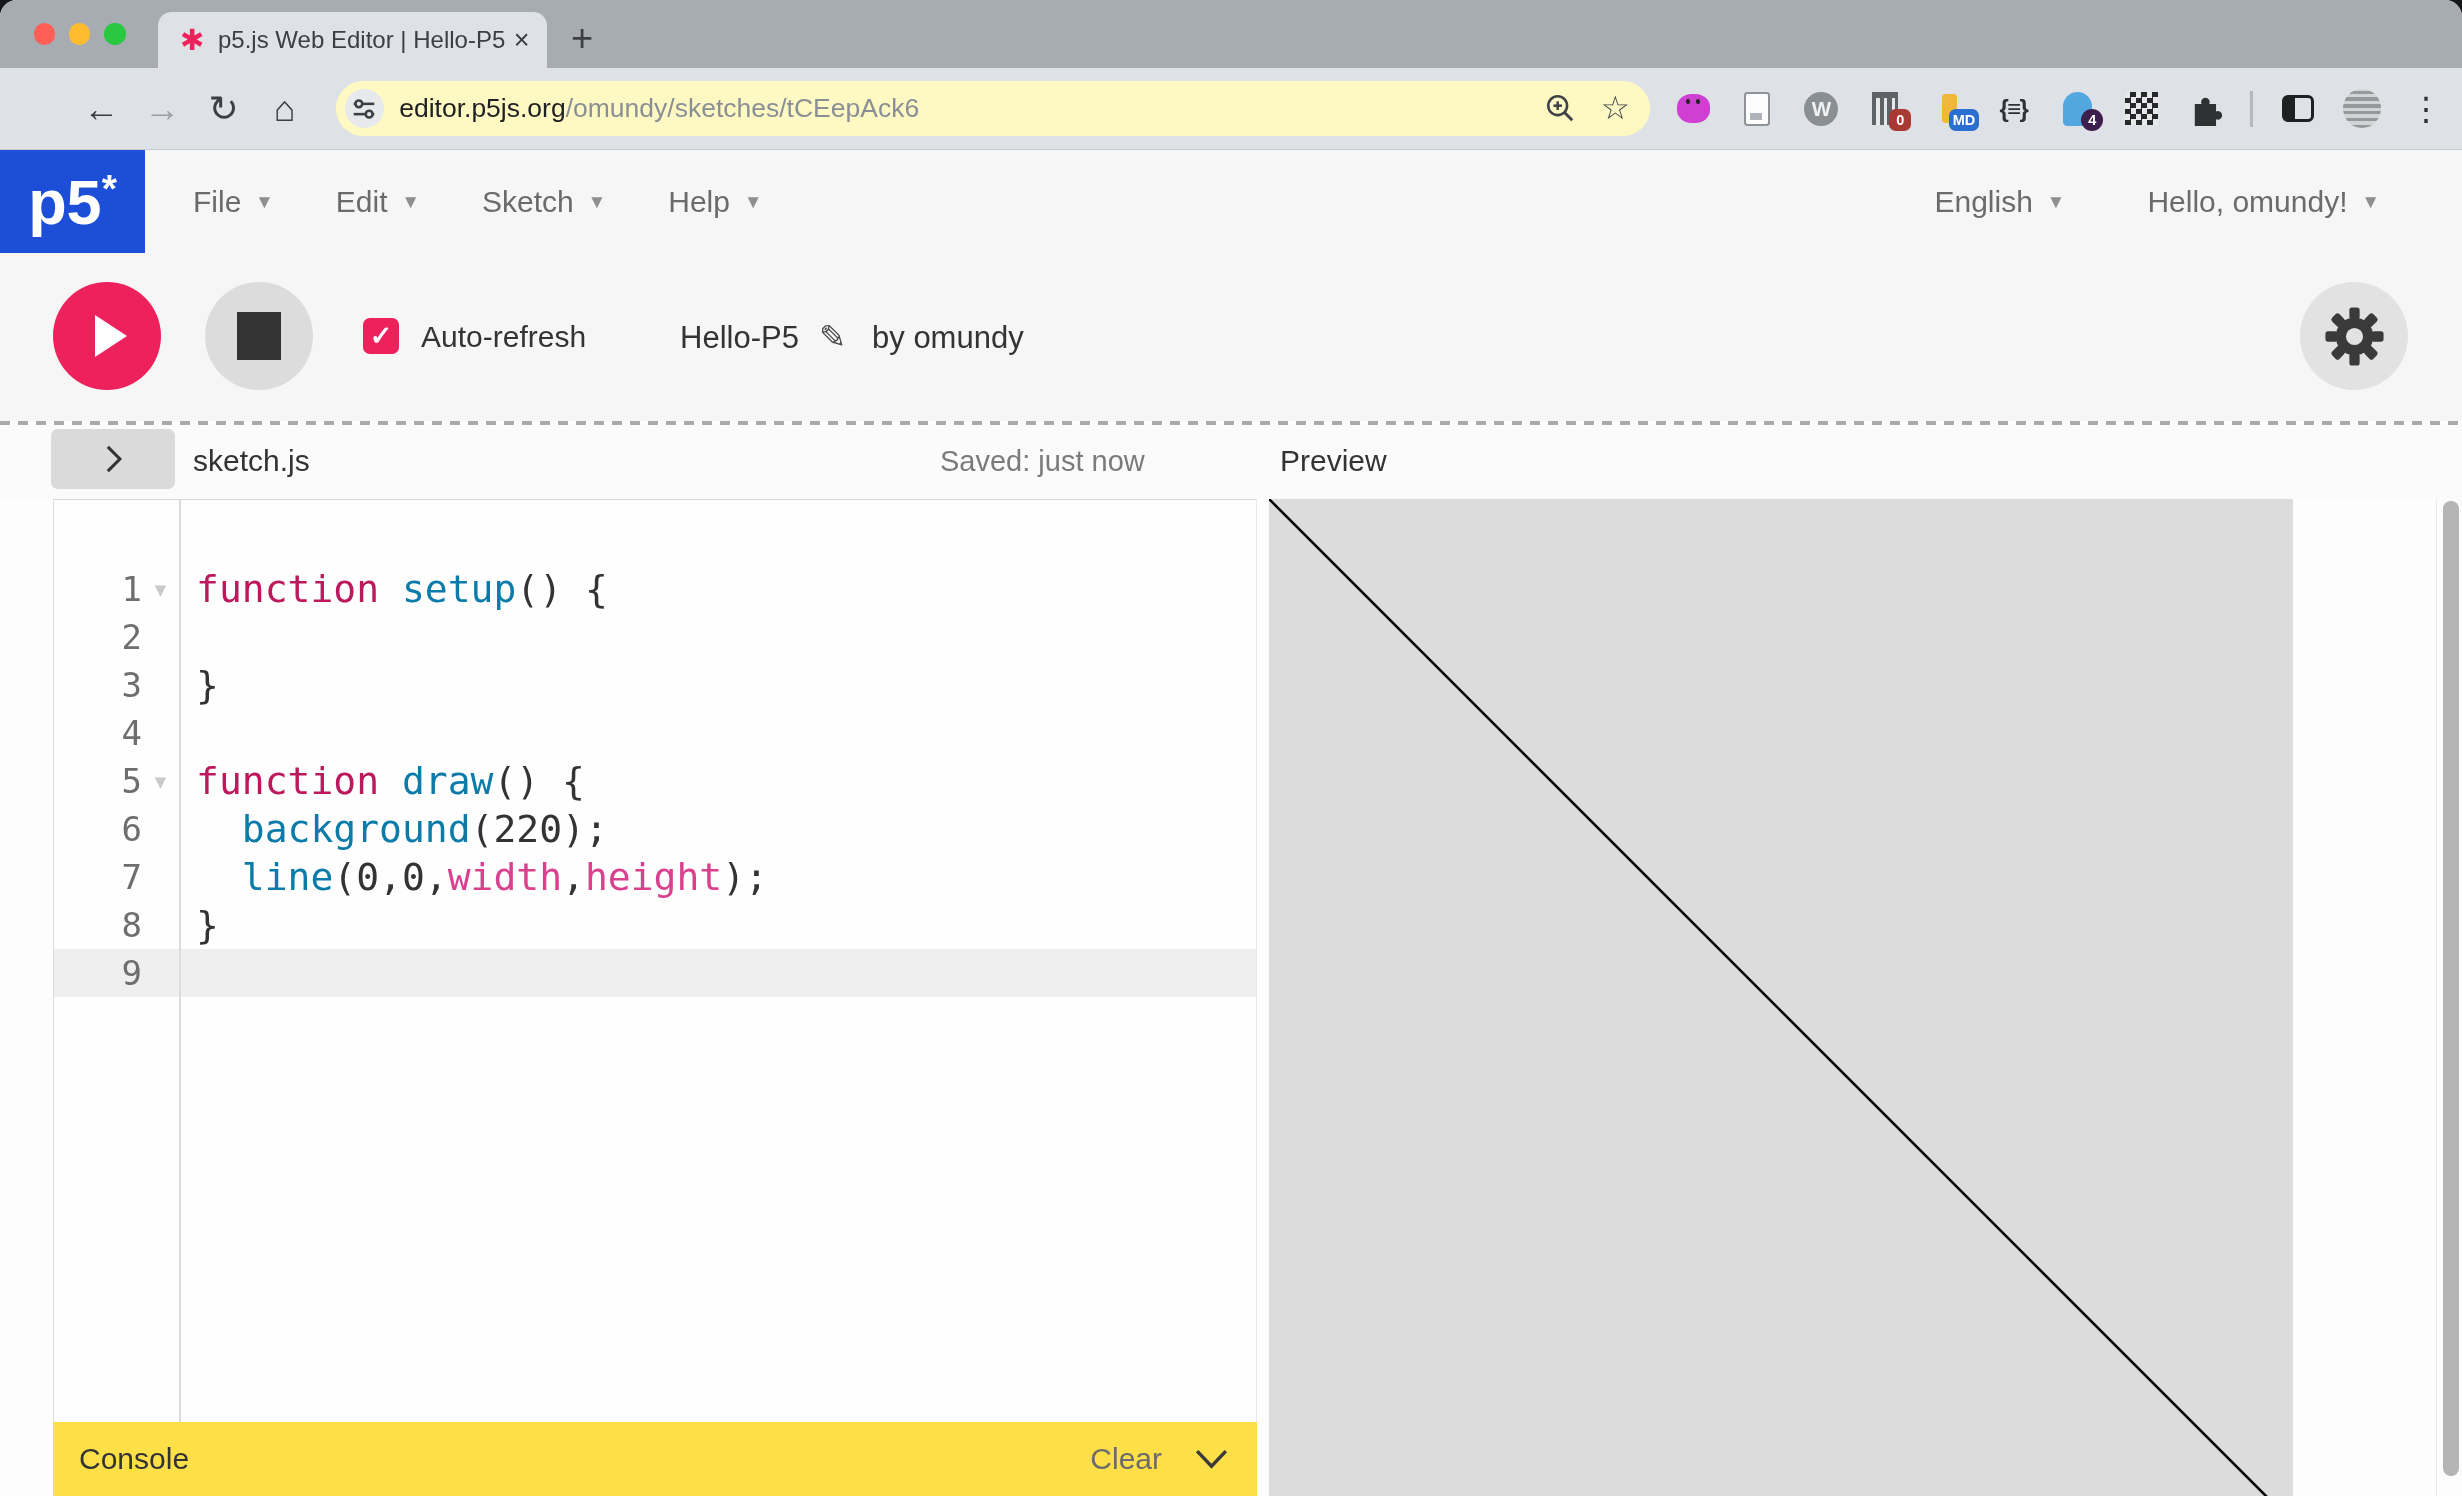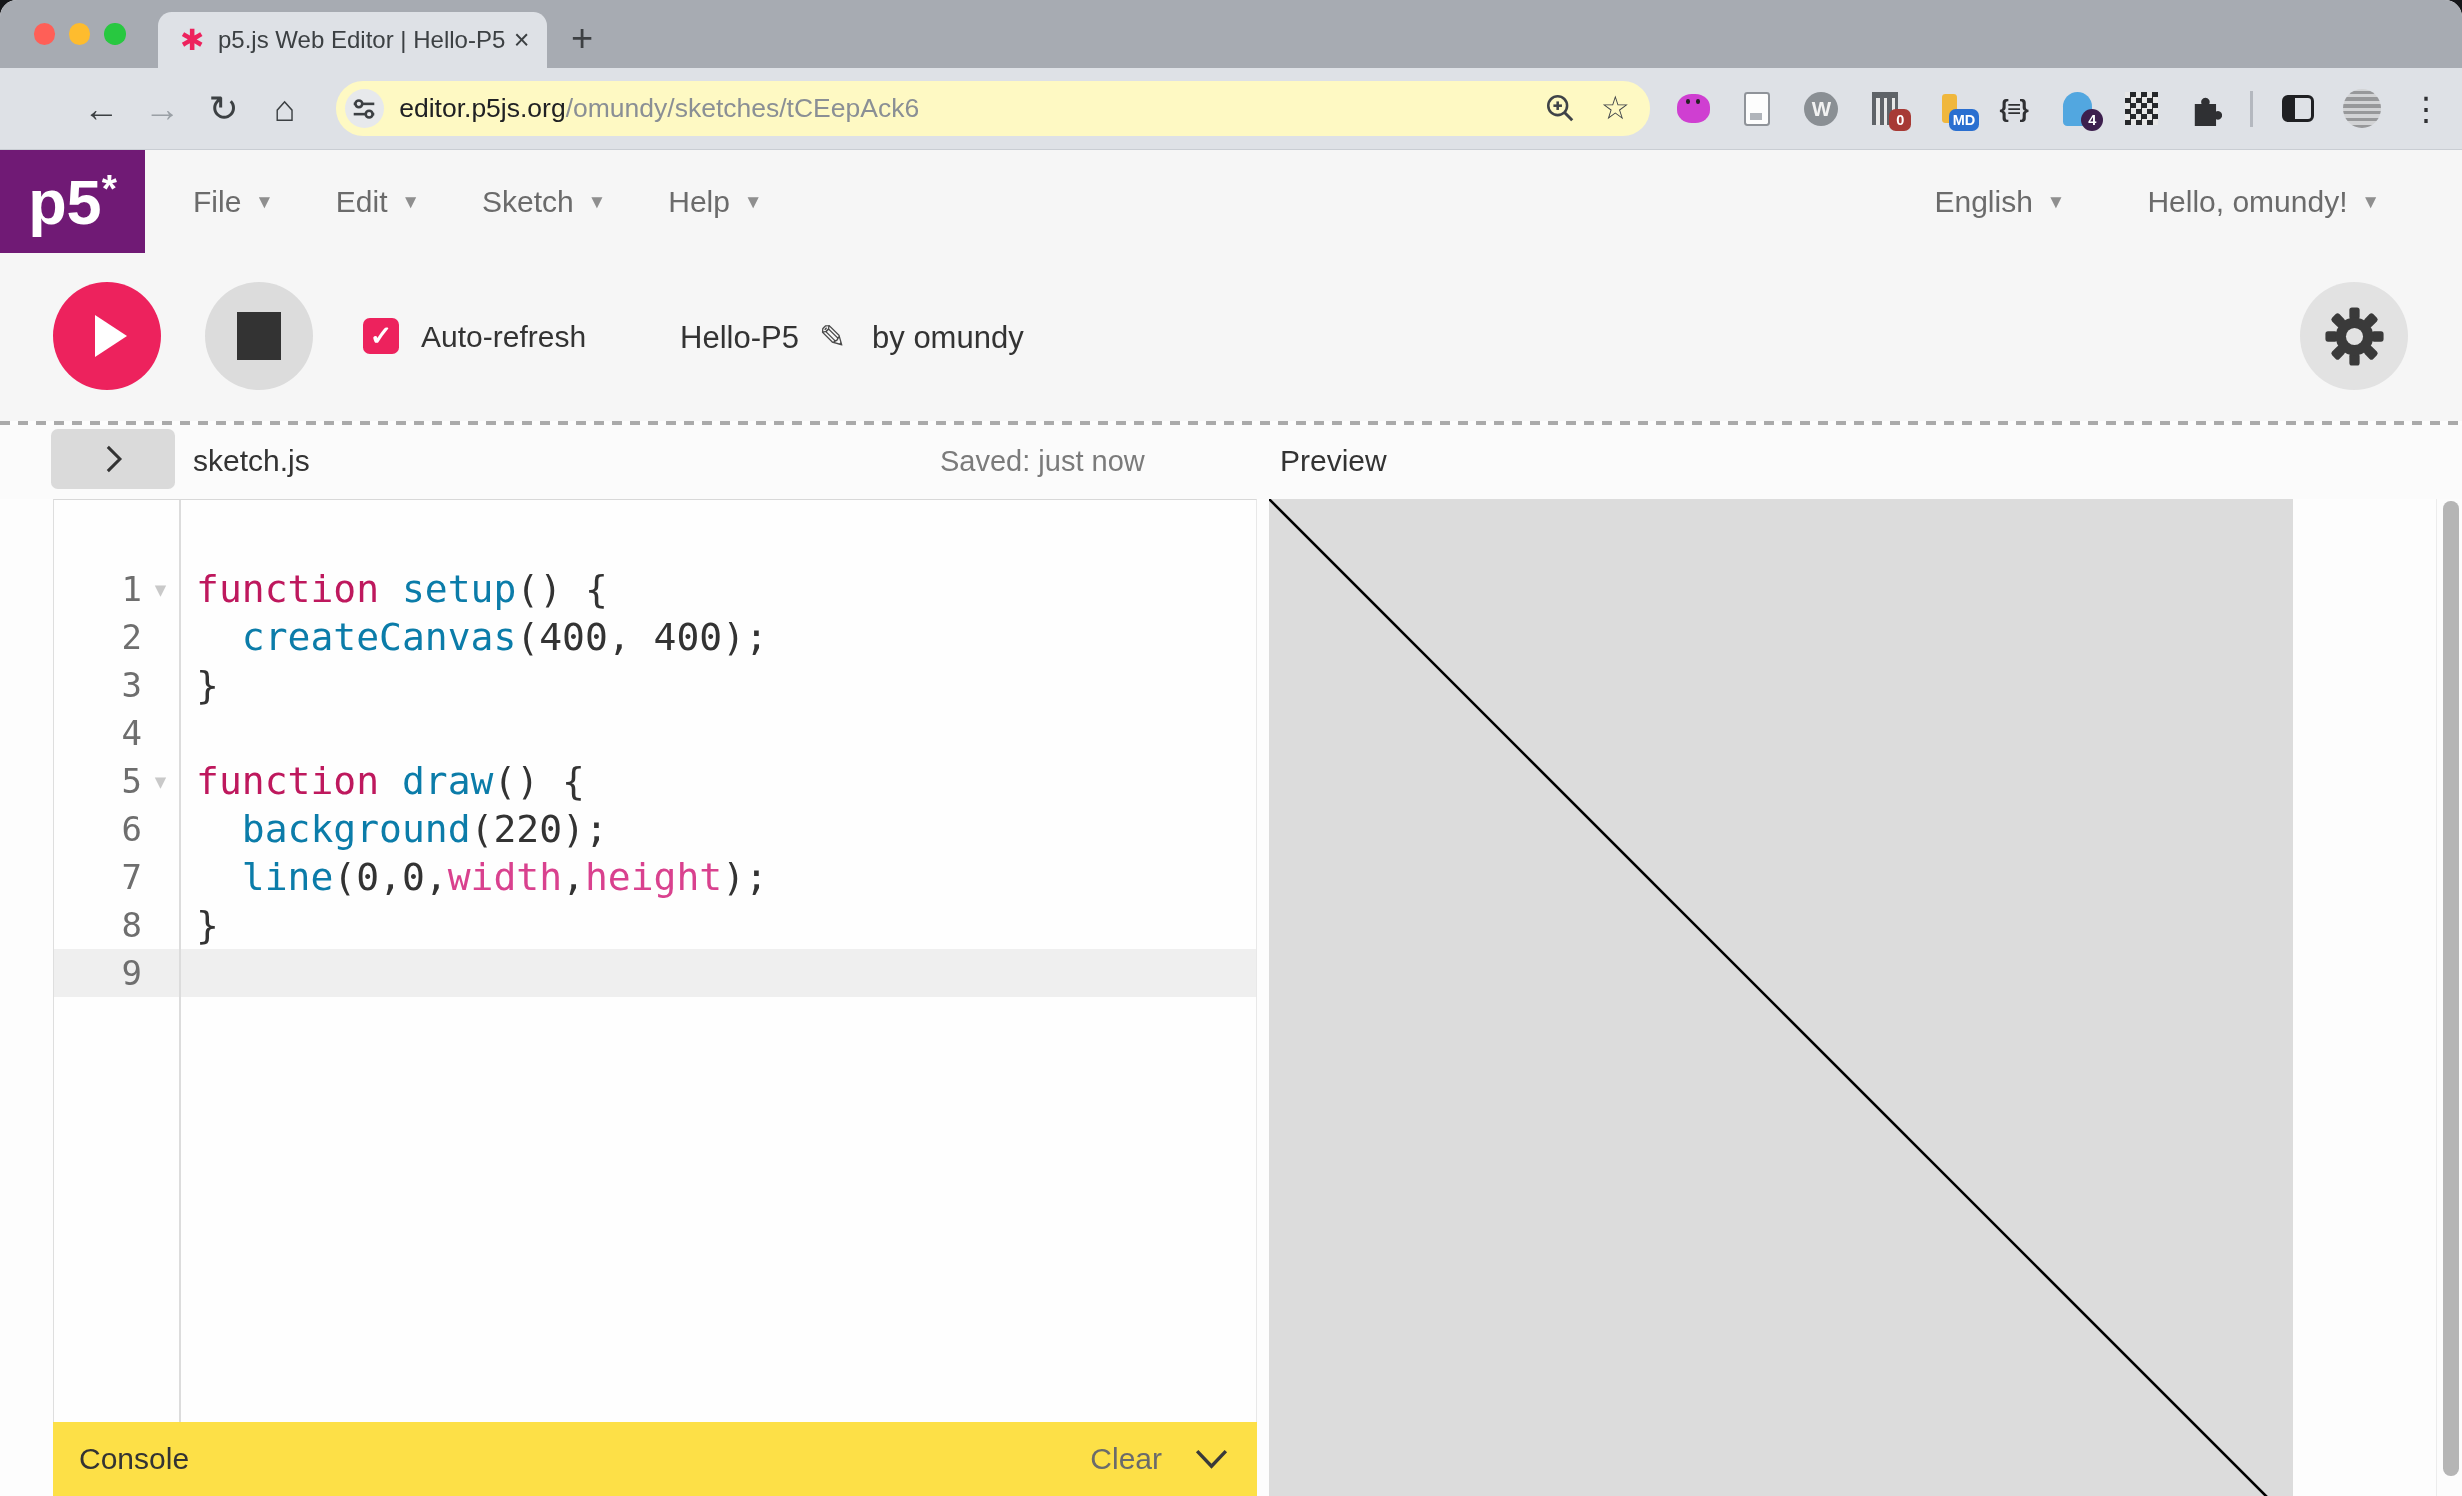--- a/index.html
+++ b/index.html
@@ -46,21 +46,21 @@
   .badge.purple { background:#3d1f4e; border-radius:50%; }
   .qr { width:32.5px; height:32.5px; background:repeating-conic-gradient(#26282b 0% 25%, #e8e8e8 0% 50%); background-size:11px 11px; }
   .sep { width:2.6px; height:36px; background:#b4b8bf; }
   .sidebar-ic { position:relative; width:32.5px; height:27px; border:3.4px solid #1f2023; border-radius:6px; }
   .sidebar-ic i { position:absolute; left:0; top:0; bottom:0; width:10.3px; background:#1f2023; }
   .avatar { width:39px; height:39px; border-radius:50%; background:repeating-linear-gradient(0deg,#97989a 0 3.4px,#d2d3d5 3.4px 6.8px); }
   .dots { font-size:32.5px; color:#2f3033; }
 
   
   #p5header { position:absolute; left:0; top:150px; width:100%; height:103px; background:#f6f6f6; display:flex; align-items:center; }
-  #p5logo { width:145px; height:103px; background:#701a75; color:#fff; display:flex; align-items:center; justify-content:center; font-size:63px; font-weight:bold; }
+  #p5logo { width:145px; height:103px; background:#1d4ed8; color:#fff; display:flex; align-items:center; justify-content:center; font-size:63px; font-weight:bold; }
   #p5logo sup { font-size:39px; margin-top:-26px; }
   .menu-group { display:flex; align-items:center; gap:62px; margin-left:48px; }
   .menu-item { display:flex; align-items:center; gap:13.7px; font-size:30px; color:#6b6b6b; }
   .caret { font-size:19px; color:#8f8f8f; }
   #header-right { margin-left:auto; display:flex; align-items:center; gap:82px; margin-right:82px; }
 
   
   #toolbar { position:absolute; left:0; top:253px; width:100%; height:168px; background:#f6f6f6; }
   #play-btn { position:absolute; left:53px; top:29px; width:108px; height:108px; border-radius:50%; background:#ed225d; display:flex; align-items:center; justify-content:center; }
   #play-btn .tri { width:0; height:0; border-left:32.5px solid #fff; border-top:21.4px solid transparent; border-bottom:21.4px solid transparent; margin-left:8.5px; }
@@ -292,21 +292,20 @@
     <div id="editor-panel">
       <div id="code-rows">
           <div class="code-line">
             <span class="ln">1</span>
             <span class="fold">▼</span>
             <span class="code-text"><span class="t-k">function </span><span class="t-f">setup</span><span class="t-p">() {</span></span>
           </div>
           <div class="code-line">
             <span class="ln">2</span>
             <span class="fold"></span>
-            <span class="code-text"><span class="t-p">  </span><span class="t-f">createCanvas</span><span class="t-p">(400, 400);</span></span>
           </div>
           <div class="code-line">
             <span class="ln">3</span>
             <span class="fold"></span>
             <span class="code-text"><span class="t-p">}</span></span>
           </div>
           <div class="code-line">
             <span class="ln">4</span>
             <span class="fold"></span>
             <span class="code-text"></span>

